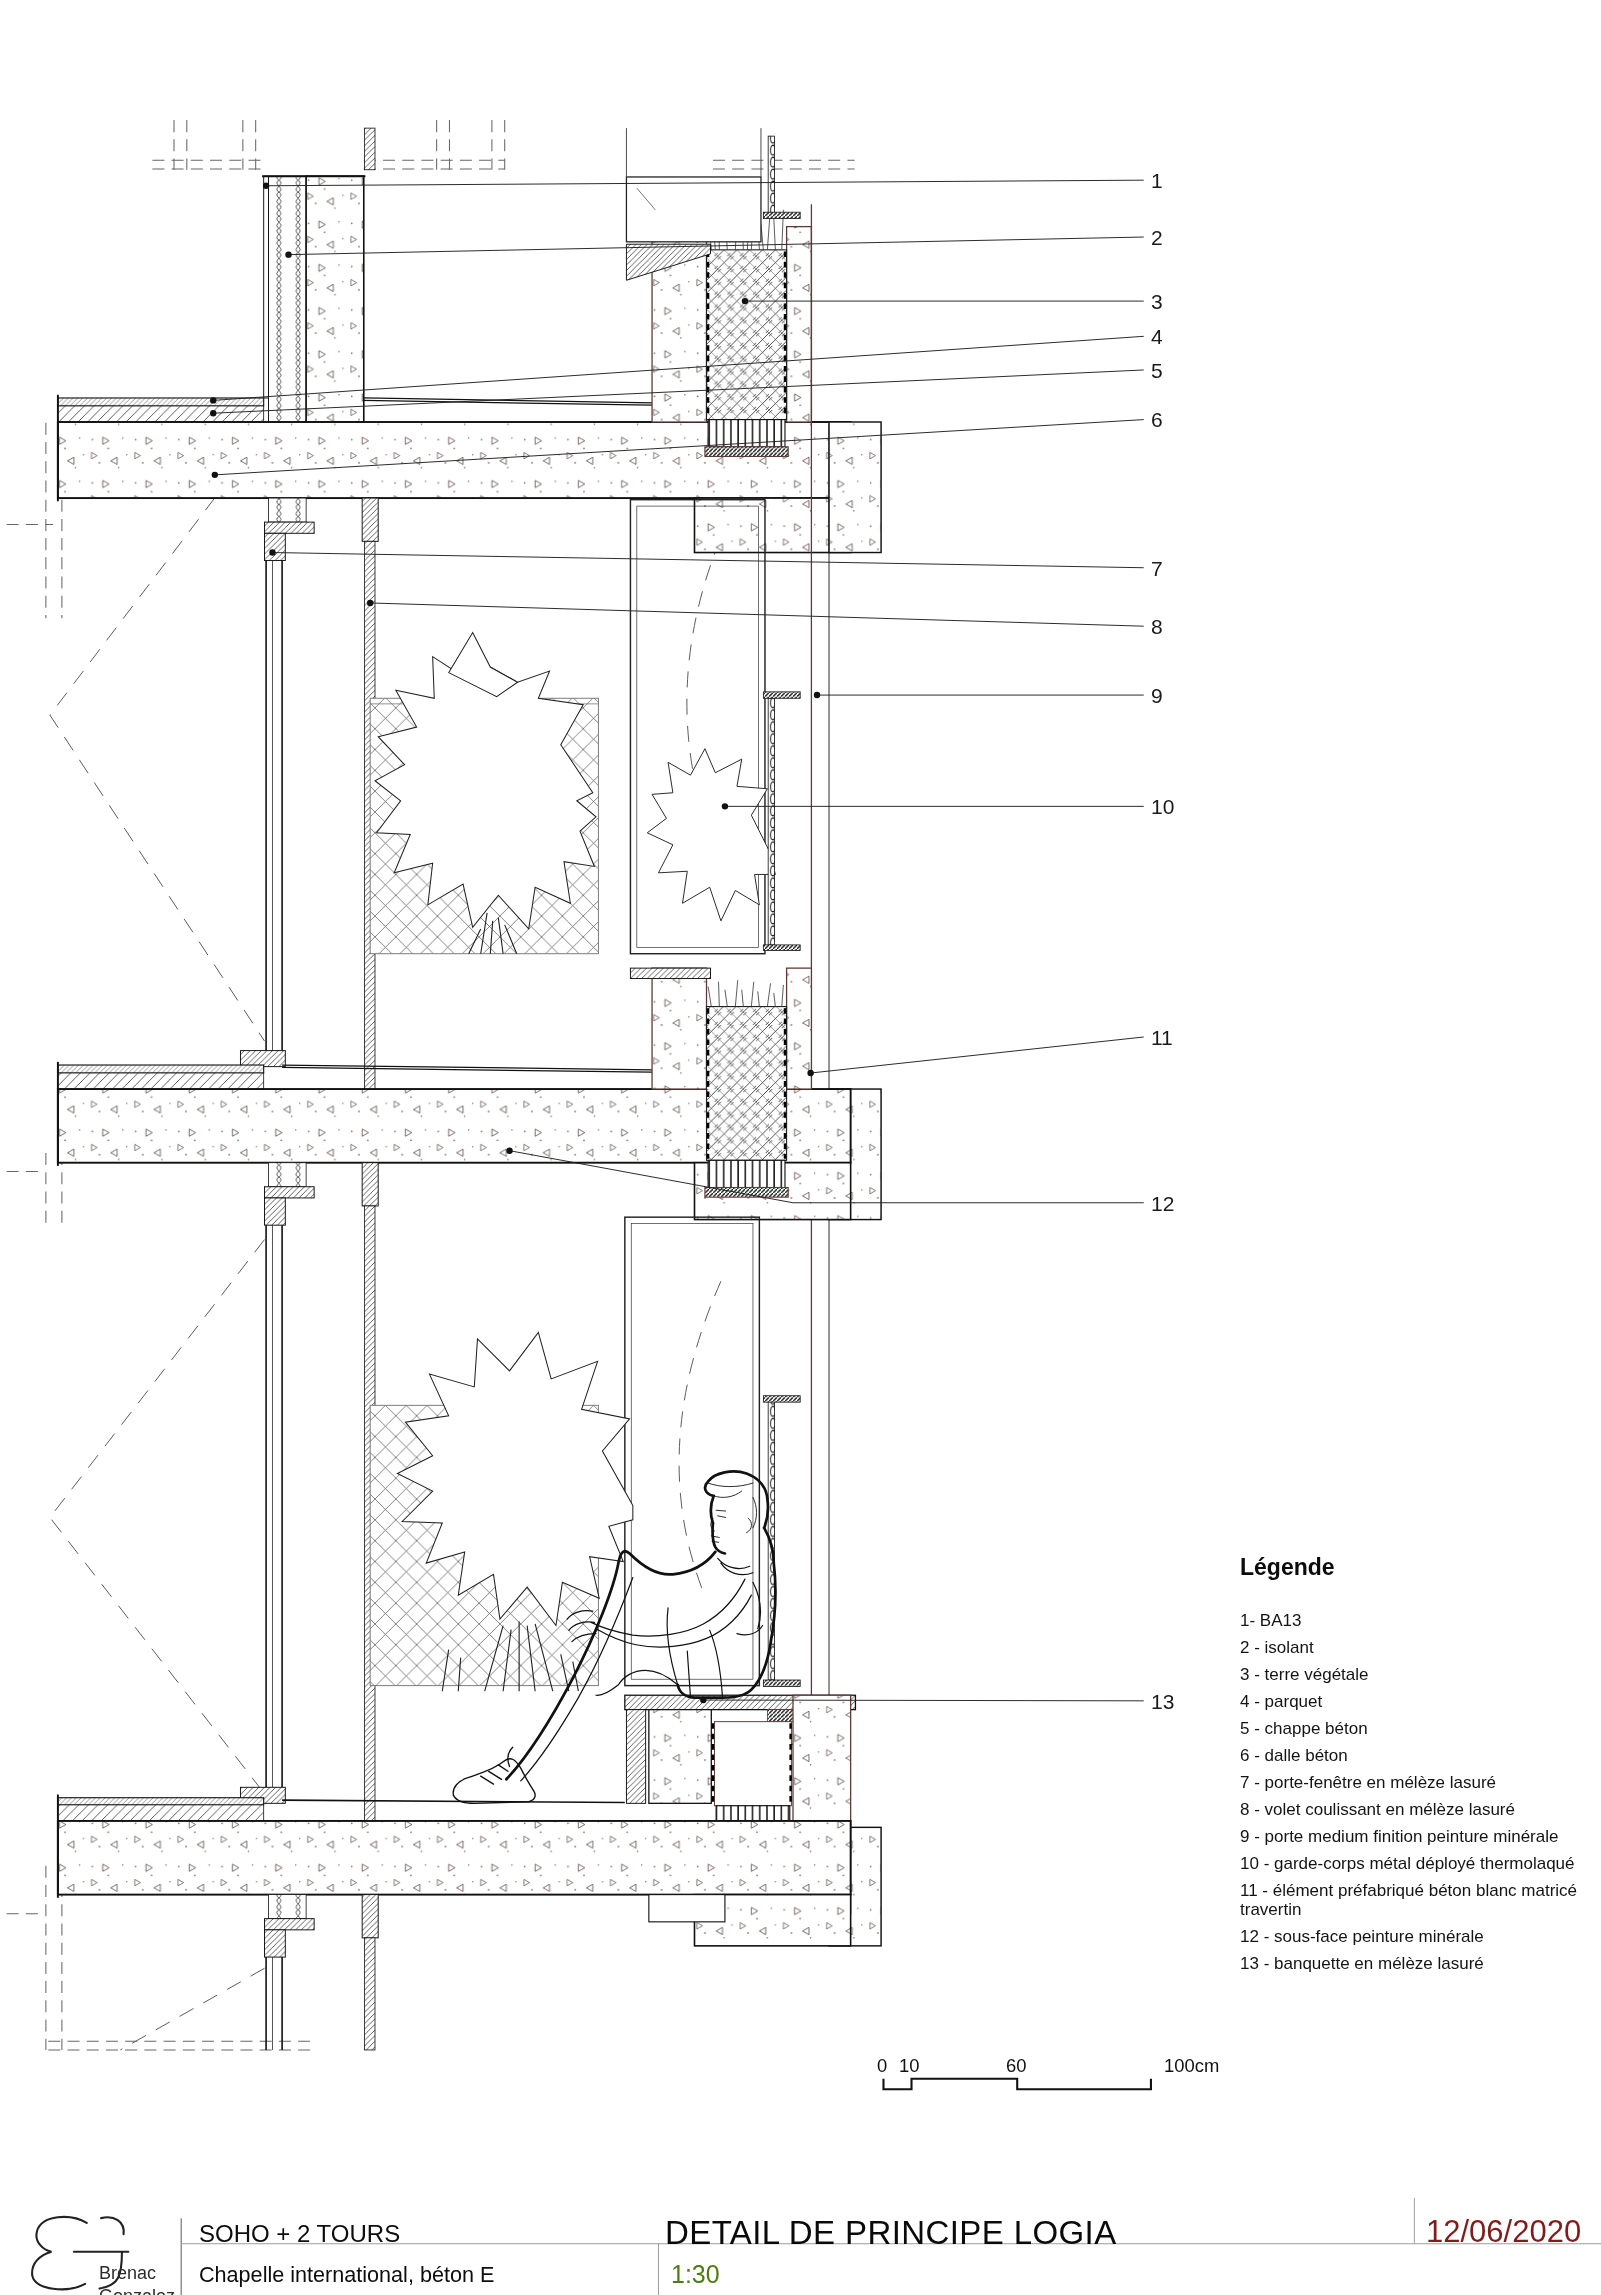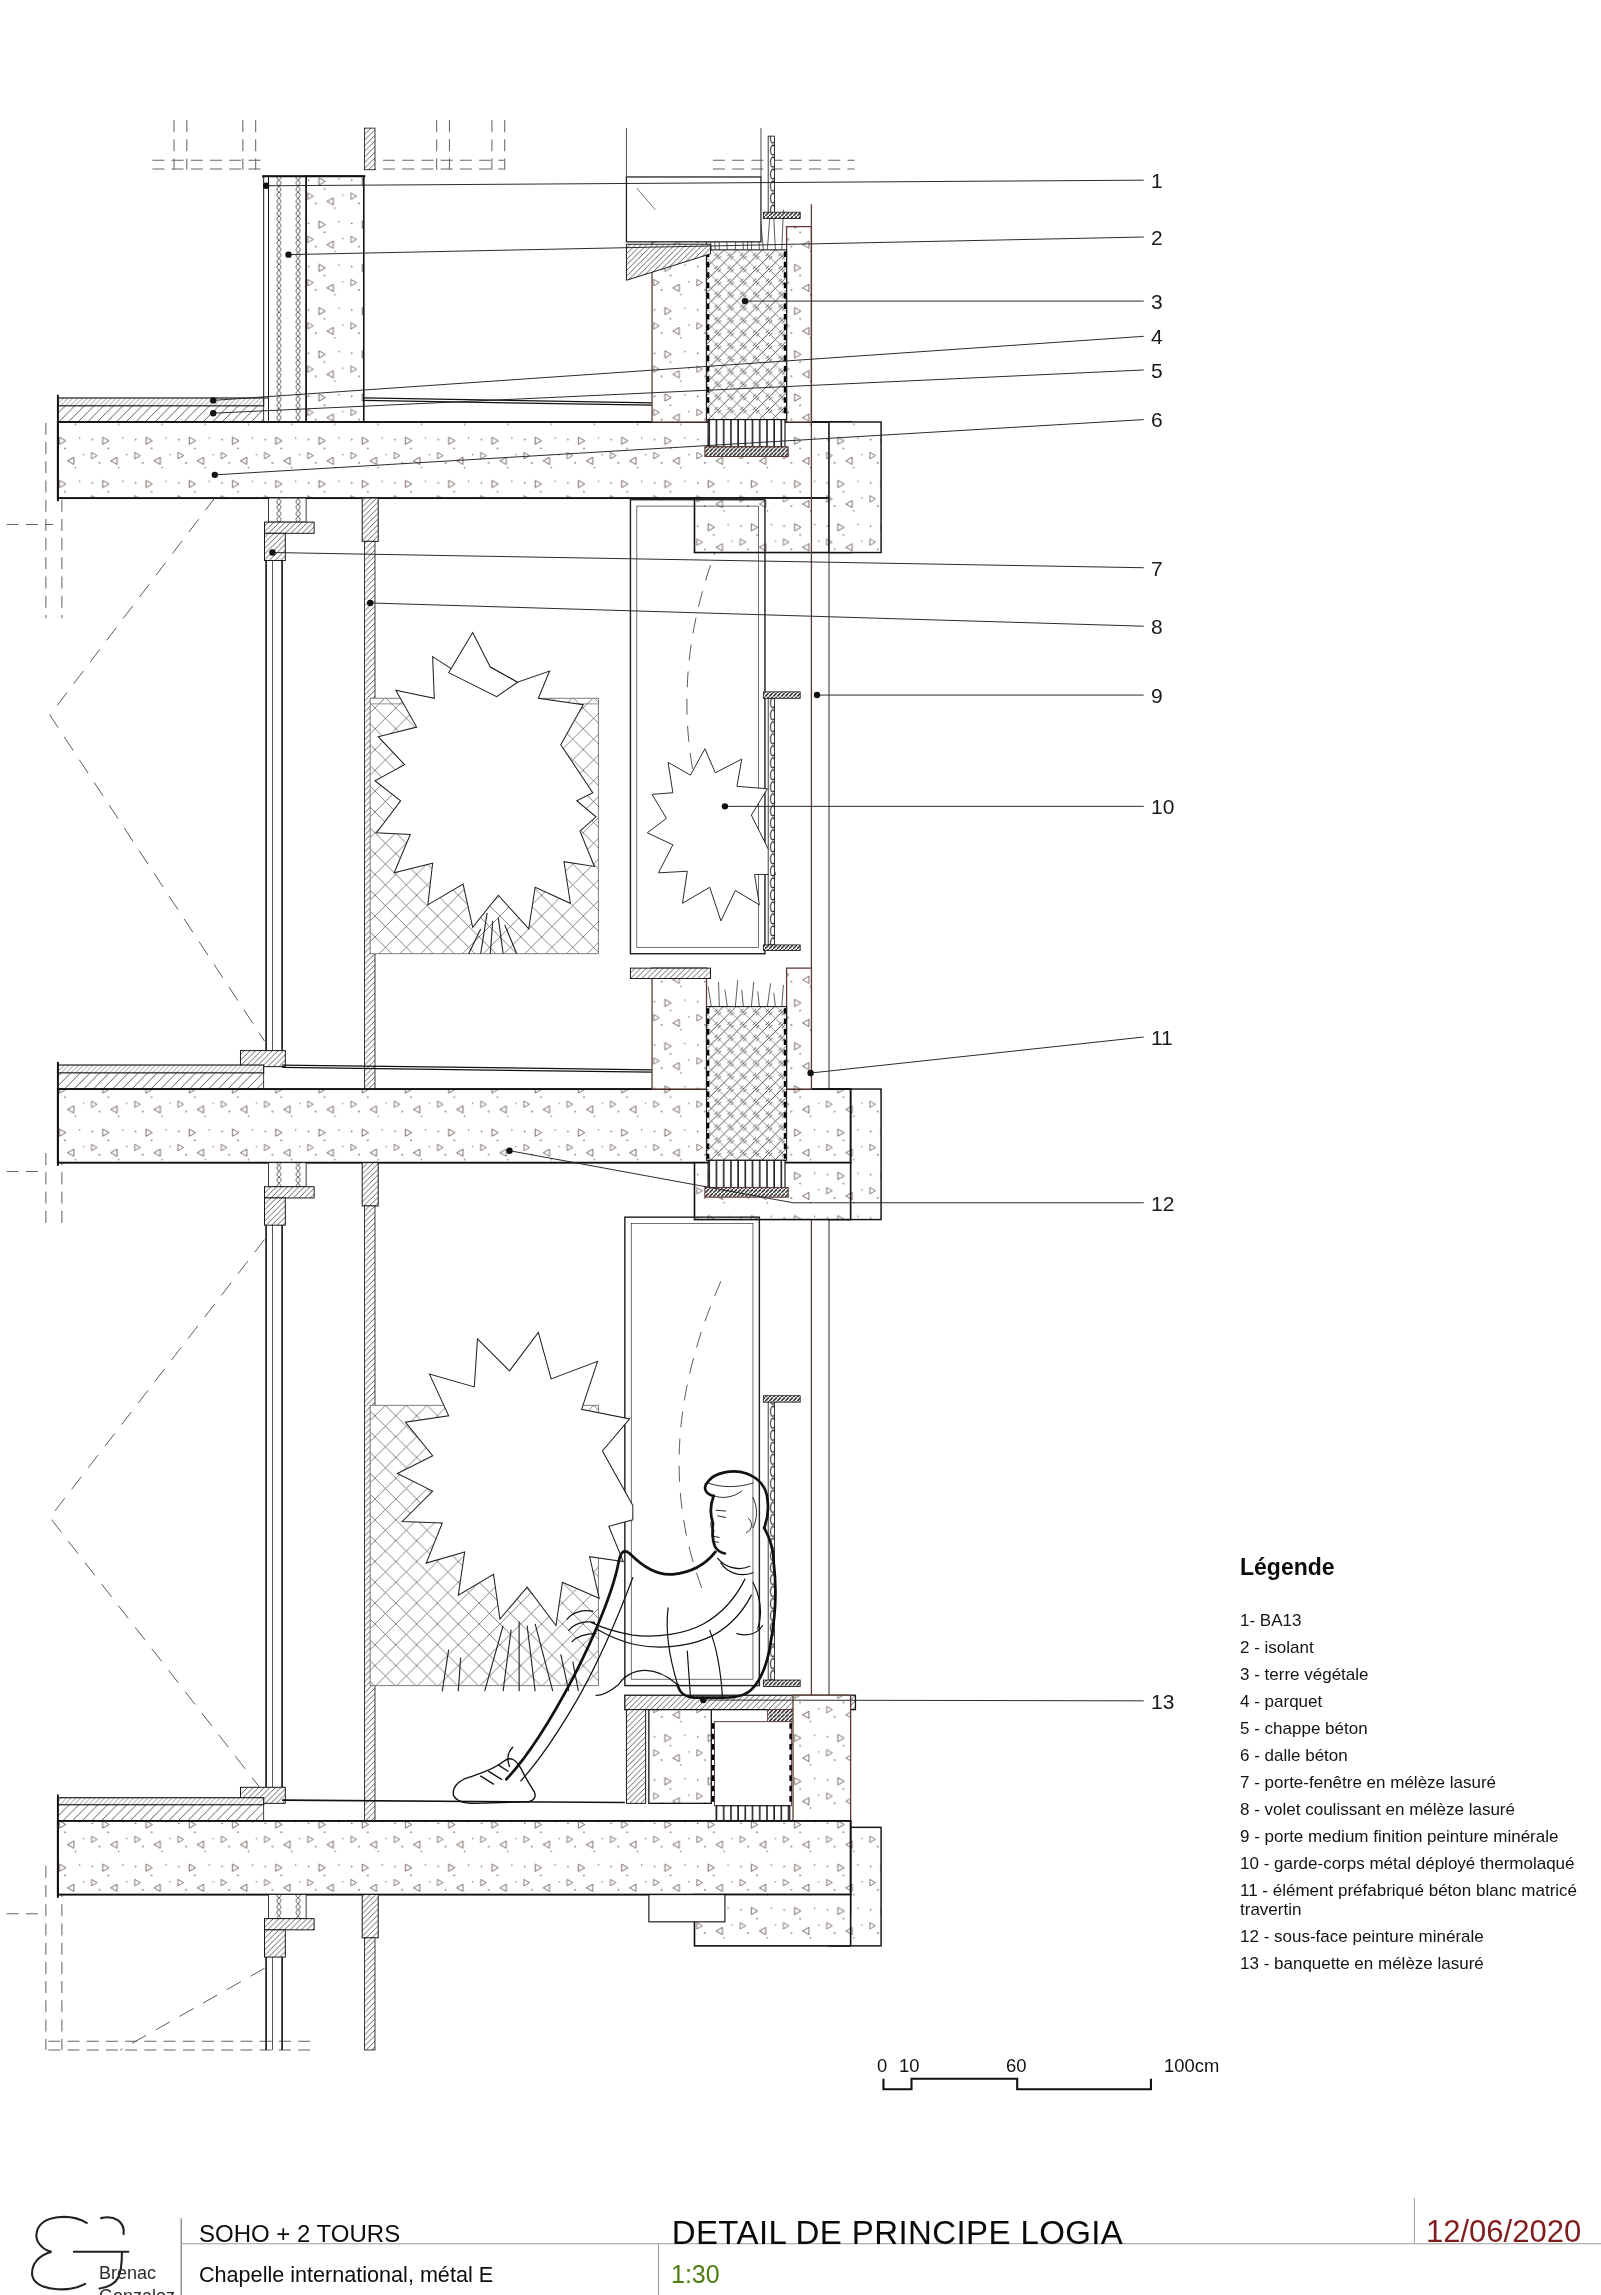--- a/index.html
+++ b/index.html
@@ -8,21 +8,21 @@
   .sheet svg{position:absolute;left:0;top:0;}
   .abs{position:absolute;white-space:nowrap;}
   .callout-num{font-size:21px;color:#1a1a1a;}
   .legend{position:absolute;left:1240px;top:1554px;width:383px;}
   .legend-title{font-size:23px;font-weight:bold;margin:0 0 30px 0;color:#0c0c0c;}
   .legend-item{font-size:17px;line-height:19px;margin:0 0 8px 0;color:#141414;white-space:normal;}
   .scale-label{font-size:18.4px;color:#111;}
   .tb-firm{font-size:18px;line-height:23px;color:#2c2c2c;}
   .tb-project{font-size:24px;color:#0d0d0d;text-align:right;}
   .tb-location{font-size:21.6px;color:#0d0d0d;}
-  .tb-title{font-size:33px;color:#0a0a0a;text-align:center;letter-spacing:0.4px;}
+  .tb-title{font-size:33px;color:#0a0a0a;text-align:left;letter-spacing:0.4px;}
   .tb-scale{font-size:25px;color:#4d7c0f;}
   .tb-date{font-size:31px;color:#7f1d1d;}
 </style>
 </head>
 <body>
 
 <div class="sheet">
 
 <svg width="1602" height="2295" viewBox="0 0 2000 2866">
 <defs>
@@ -385,19 +385,19 @@
 <div class="abs scale-label" style="left:899px;top:2055px;">10</div>
 <div class="abs scale-label" style="left:1006px;top:2055px;">60</div>
 <div class="abs scale-label" style="left:1128px;top:2055px;margin-left:36px;">100cm</div>
 
 <div class="abs tb-firm" style="left:99px;top:2214px;margin-top:48px;">
   <div>Brenac</div>
   <div>Gonzalez</div>
   <div>Associés</div>
 </div>
 <div class="abs tb-project" style="left:199px;top:2220px;">SOHO + 2 TOURS</div>
-<div class="abs tb-location" style="left:199px;top:2262px;">Chapelle international, métal E</div>
+<div class="abs tb-location" style="left:199px;top:2262px;">Chapelle international, béton E</div>
 <div class="abs tb-title" style="left:665px;top:2214px;width:465px;">DETAIL DE PRINCIPE LOGIA</div>
 <div class="abs tb-scale" style="left:671px;top:2260px;">1:30</div>
 <div class="abs tb-date" style="left:1426px;top:2214px;">12/06/2020</div>
 
 </div>
 
 
 </body></html>

